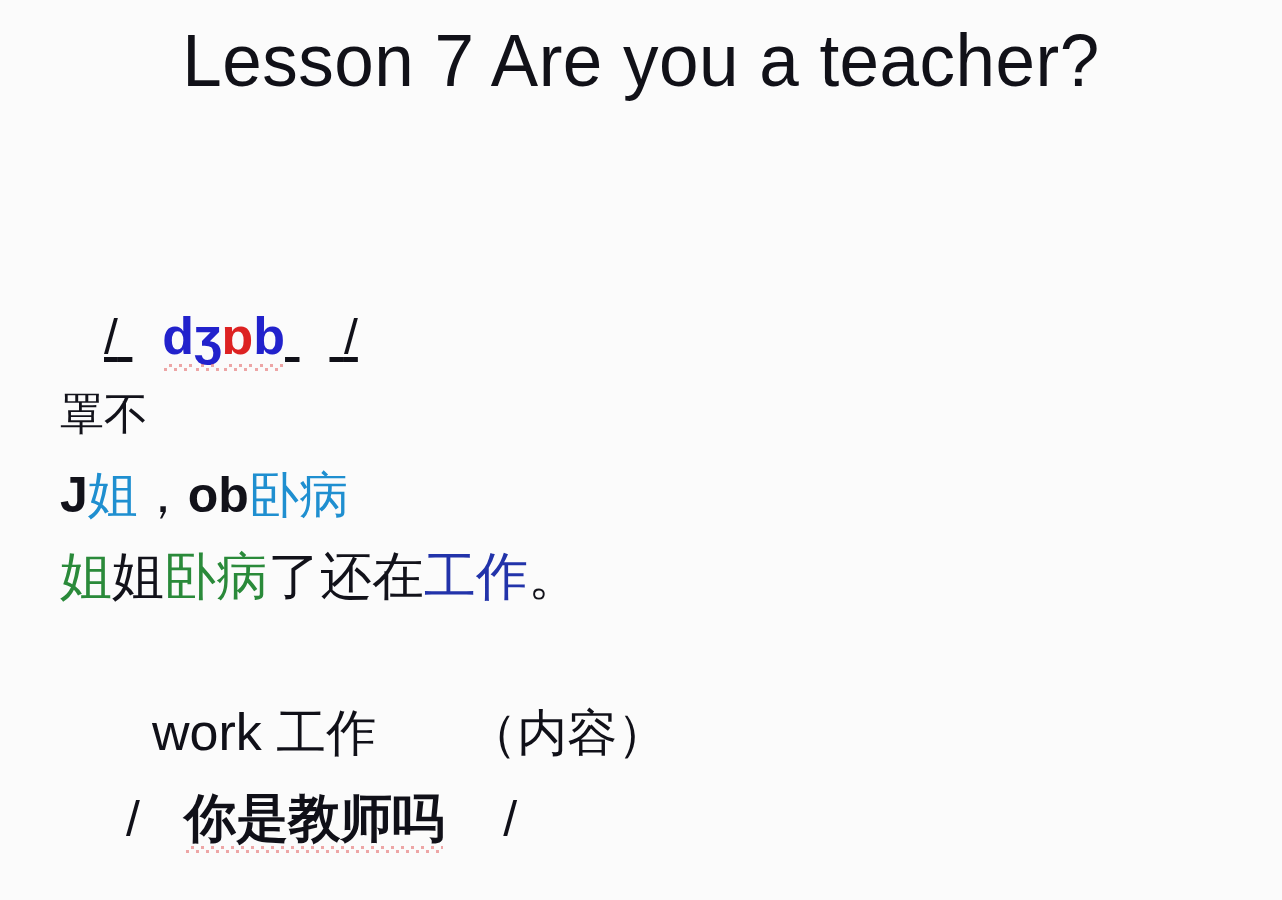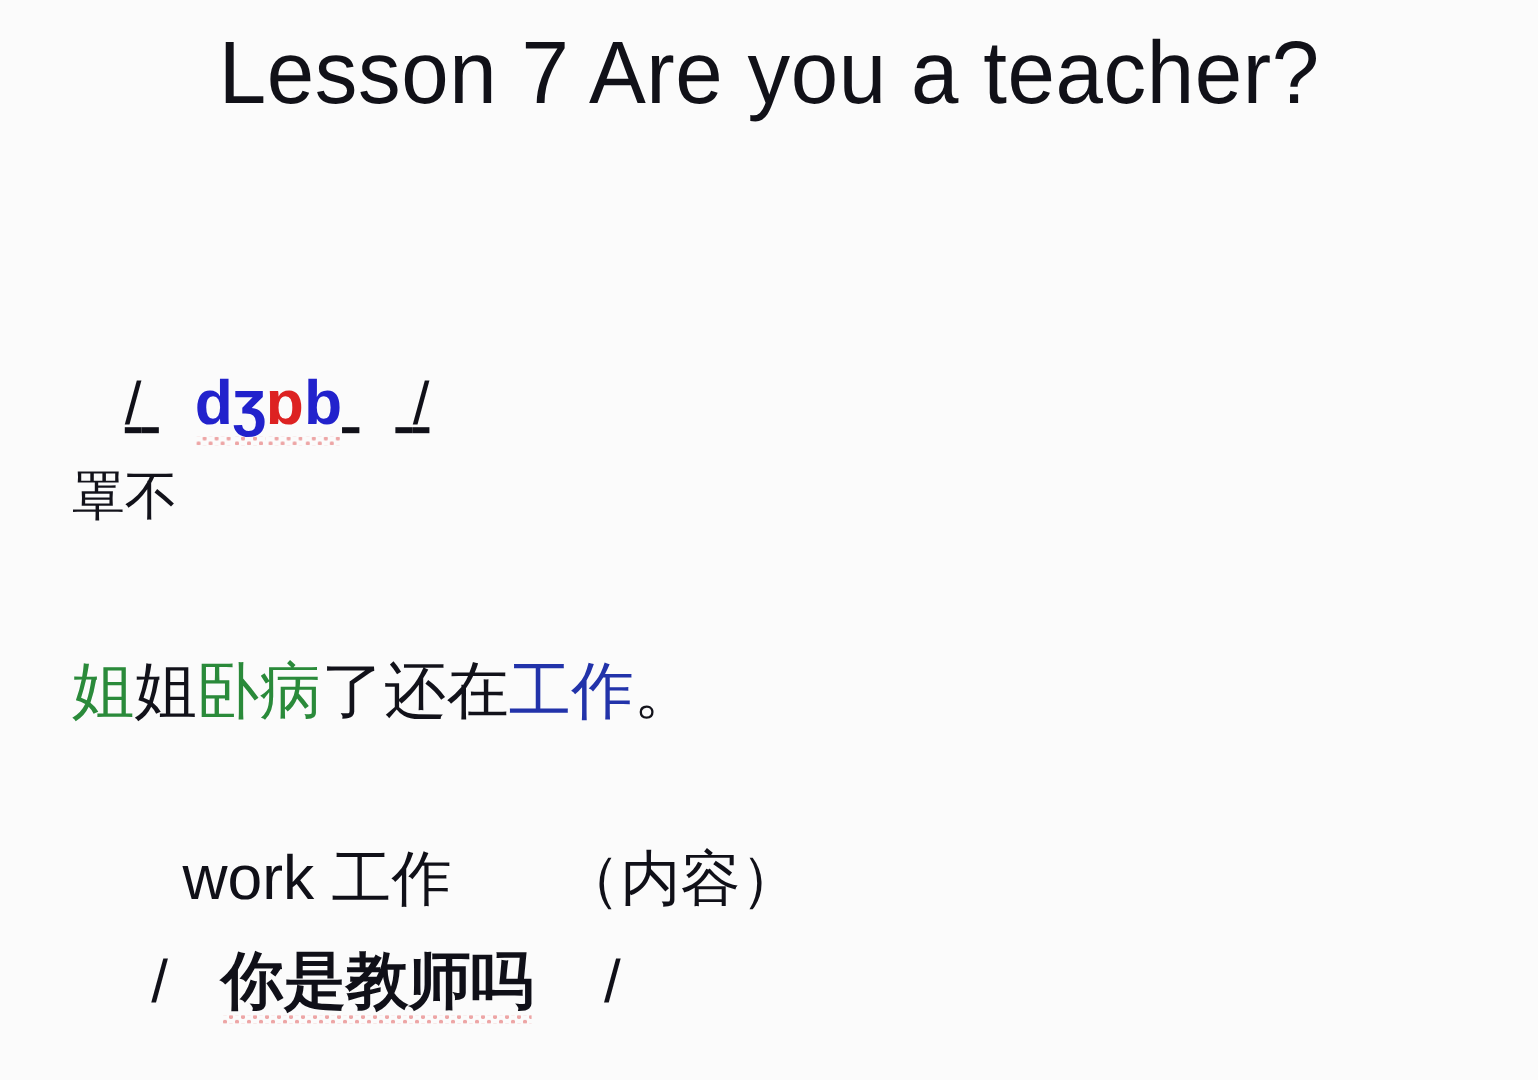--- a/index.html
+++ b/index.html
@@ -180,20 +180,23 @@
 
   <div class="line phon-line-1">
     <span class="slash">/</span>
     <span class="gap-s"></span><span class="ipa squiggle" style="color:#2222cc;">d</span><span class="ipa squiggle" style="color:#2222cc;">ʒ</span><span class="ipa squiggle" style="color:#dd2222;">ɒ</span><span class="ipa squiggle" style="color:#2222cc;">b</span>
     <span class="gap-s"></span>
     <span class="slash">/</span>
   </div>
 
   <div class="line mnemonic-1">罩不</div>
 
+  <div class="line mnemonic-2">
+    <span class="en">J</span><span class="cn" style="color:#1f8fd0;">姐</span><span class="cn">，</span><span class="en">ob</span><span class="cn" style="color:#1f8fd0;">卧病</span>
+  </div>
 
   <div class="line mnemonic-3">
     <span style="color:#2a8a3a;">姐</span><span>姐</span><span style="color:#2a8a3a;">卧病</span><span>了还在</span><span style="color:#2233aa;">工作</span><span>。</span>
   </div>
 
   <div class="line work-line">
     <span>work</span>
     <span class="cn">工作</span>
     <span class="gap-l"></span>
     <span class="cn">（内容）</span>

